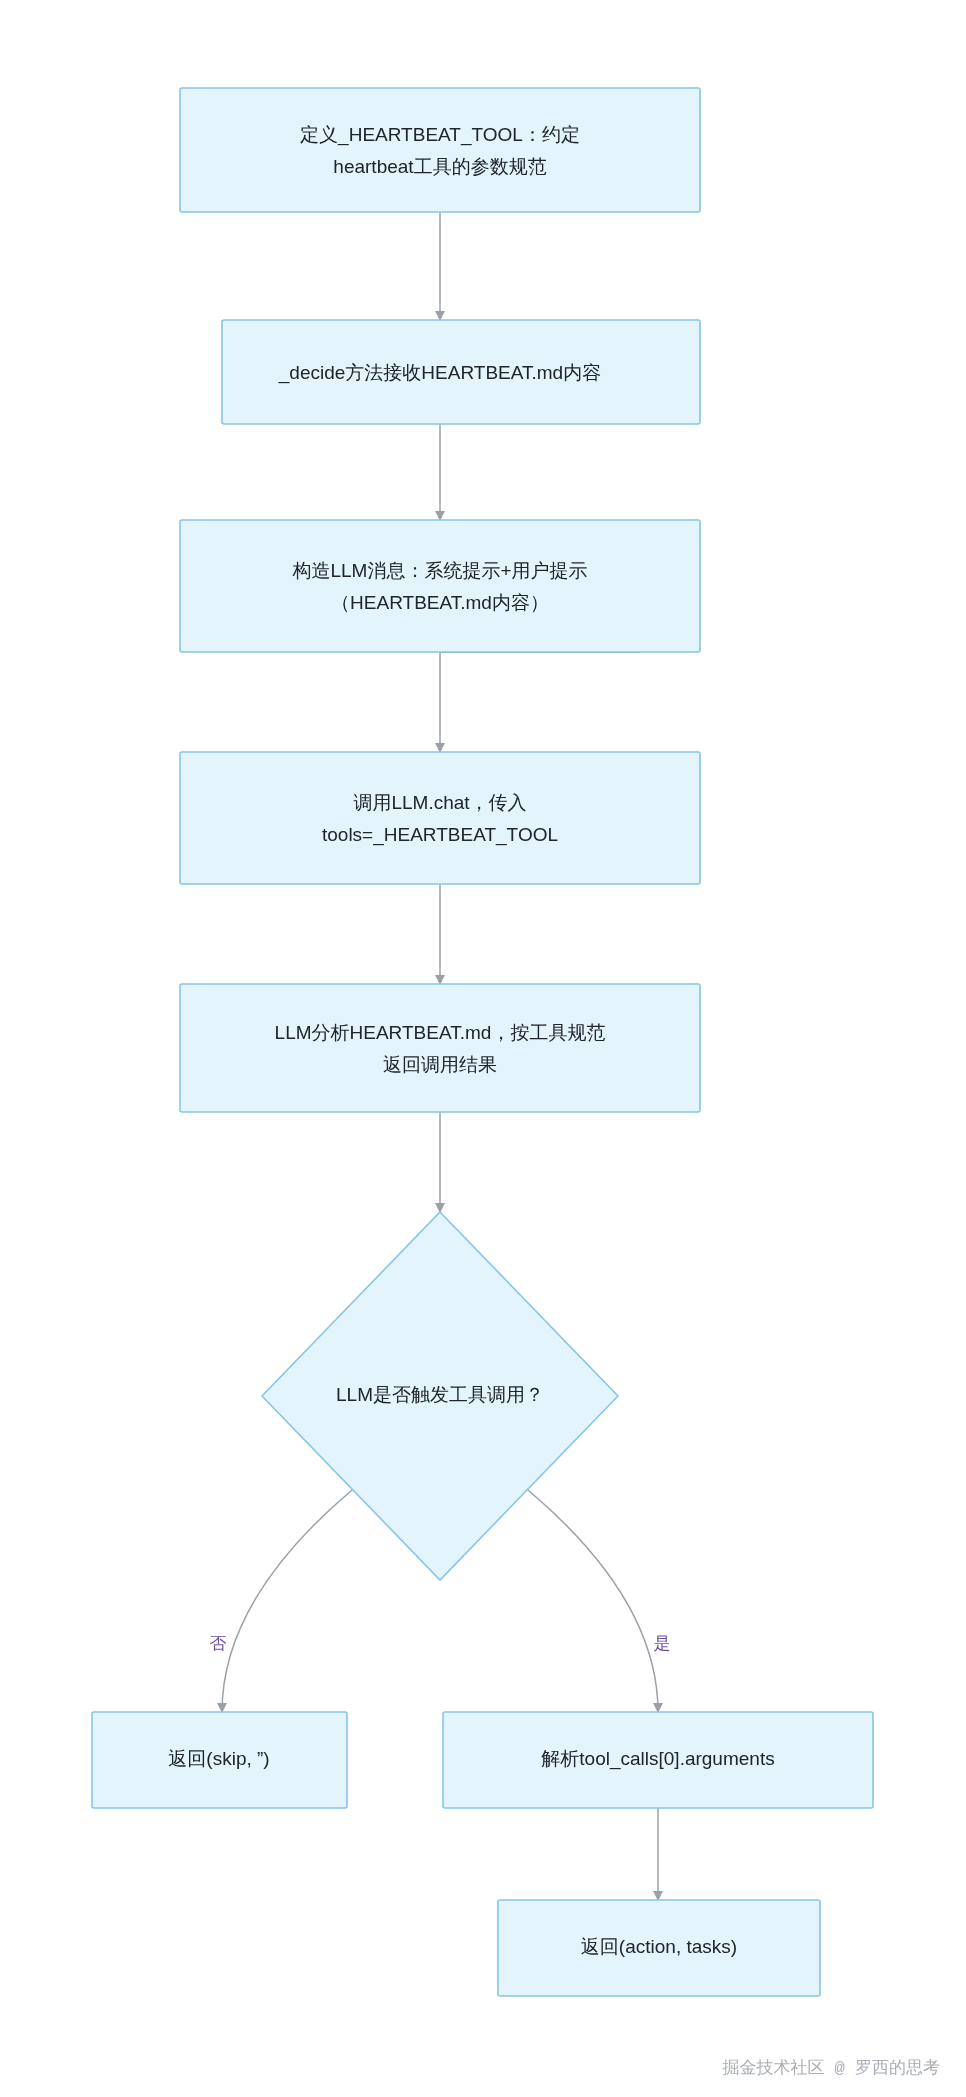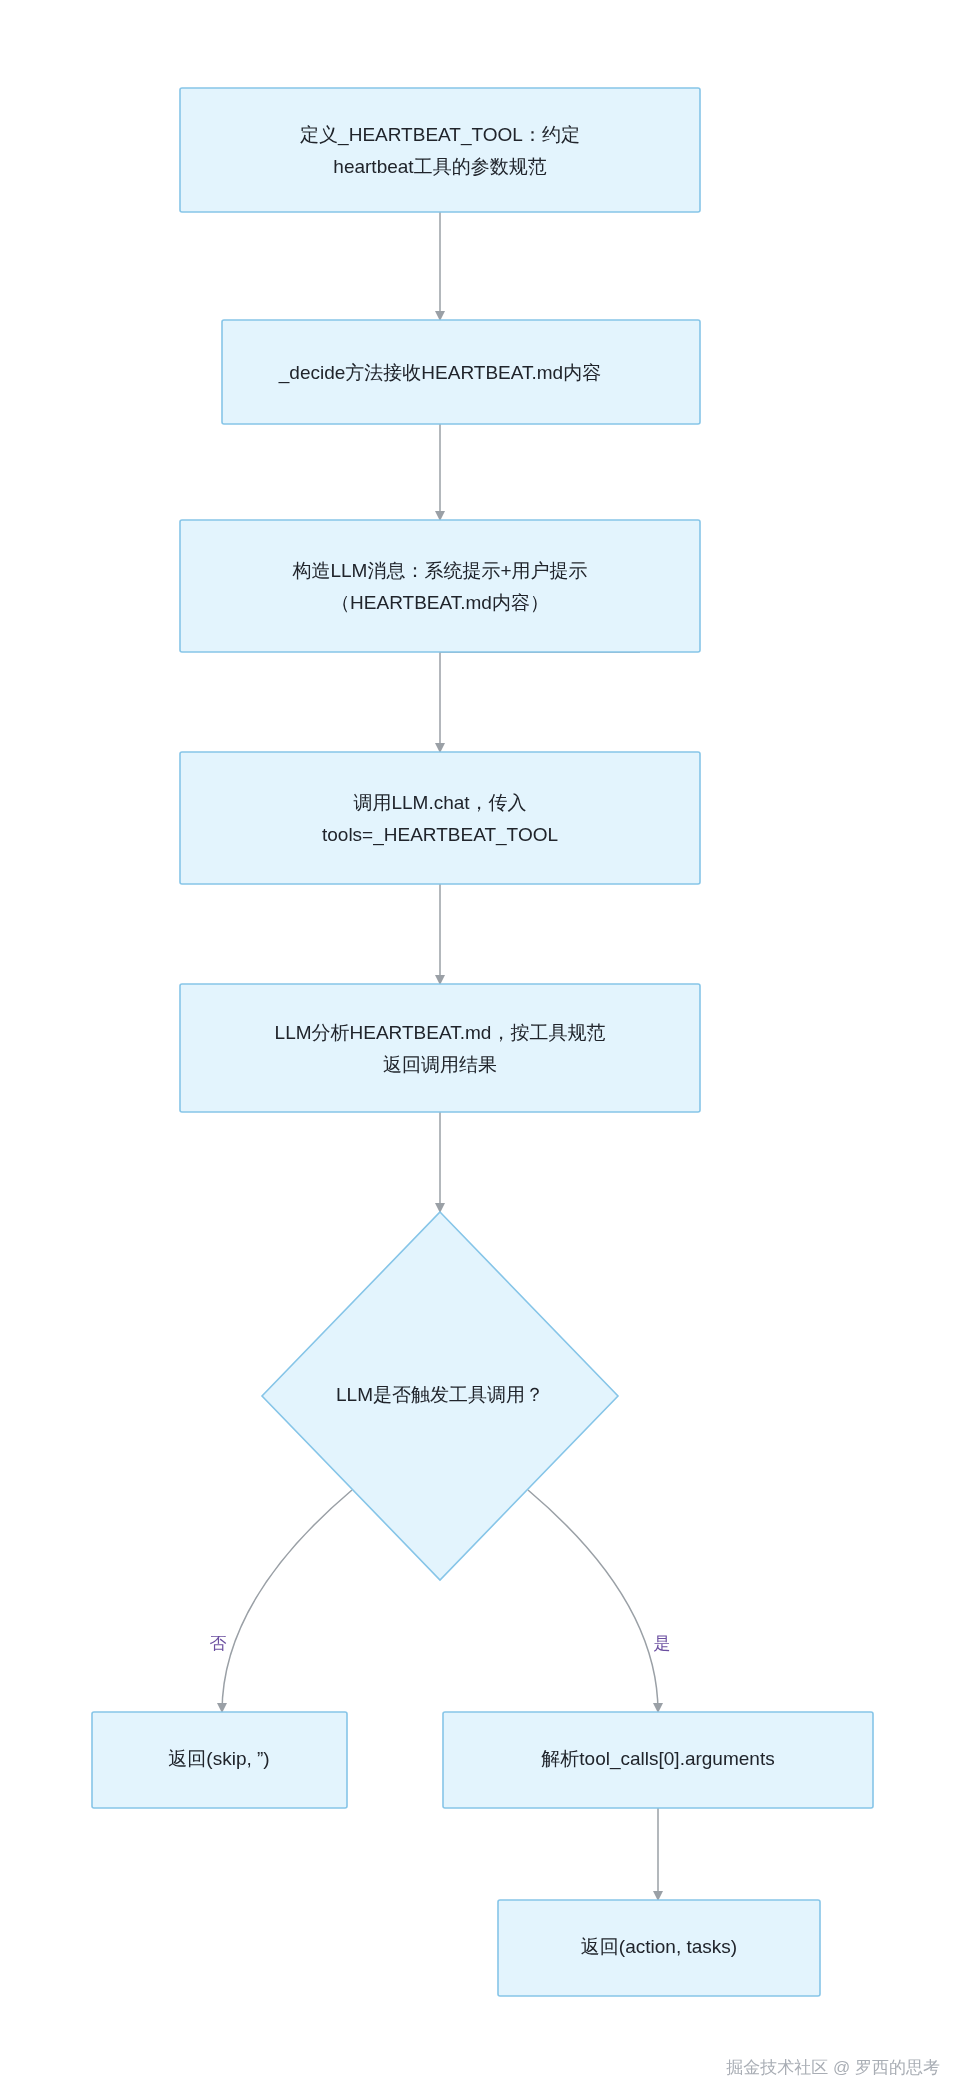--- a/index.html
+++ b/index.html
@@ -55,21 +55,21 @@
     font-family: "Liberation Sans", sans-serif;
     font-size: 17px;
     fill: #6b4fa0;
     text-anchor: middle;
     dominant-baseline: middle;
   }
   .watermark {
     position: absolute;
     right: 26px;
     bottom: 18px;
-    font-family: Liberation Sans, sans-serif;
+    font-family: Liberation Mono, monospace;
     font-size: 17px;
     color: #a9aeb5;
     white-space: nowrap;
     margin-top: 32px;
   }
 </style>
 </head>
 <body>
 
 <div id="flow-wrap">

